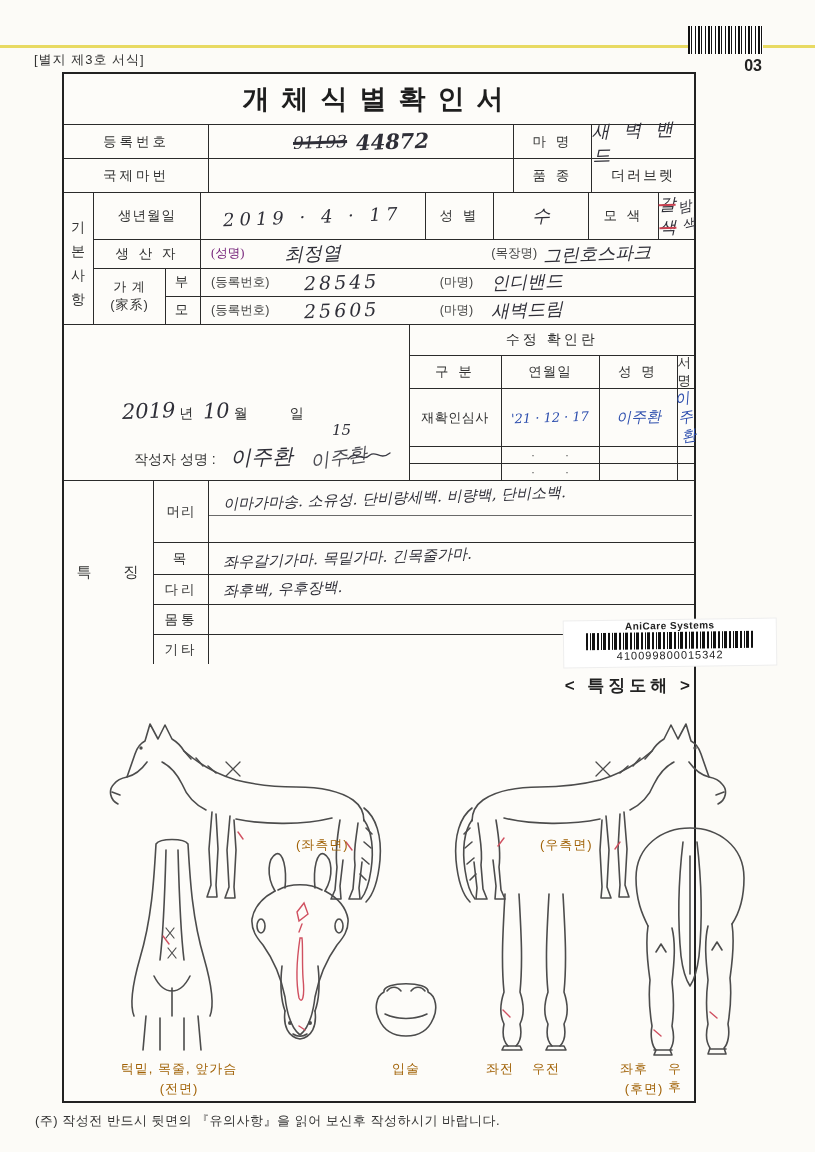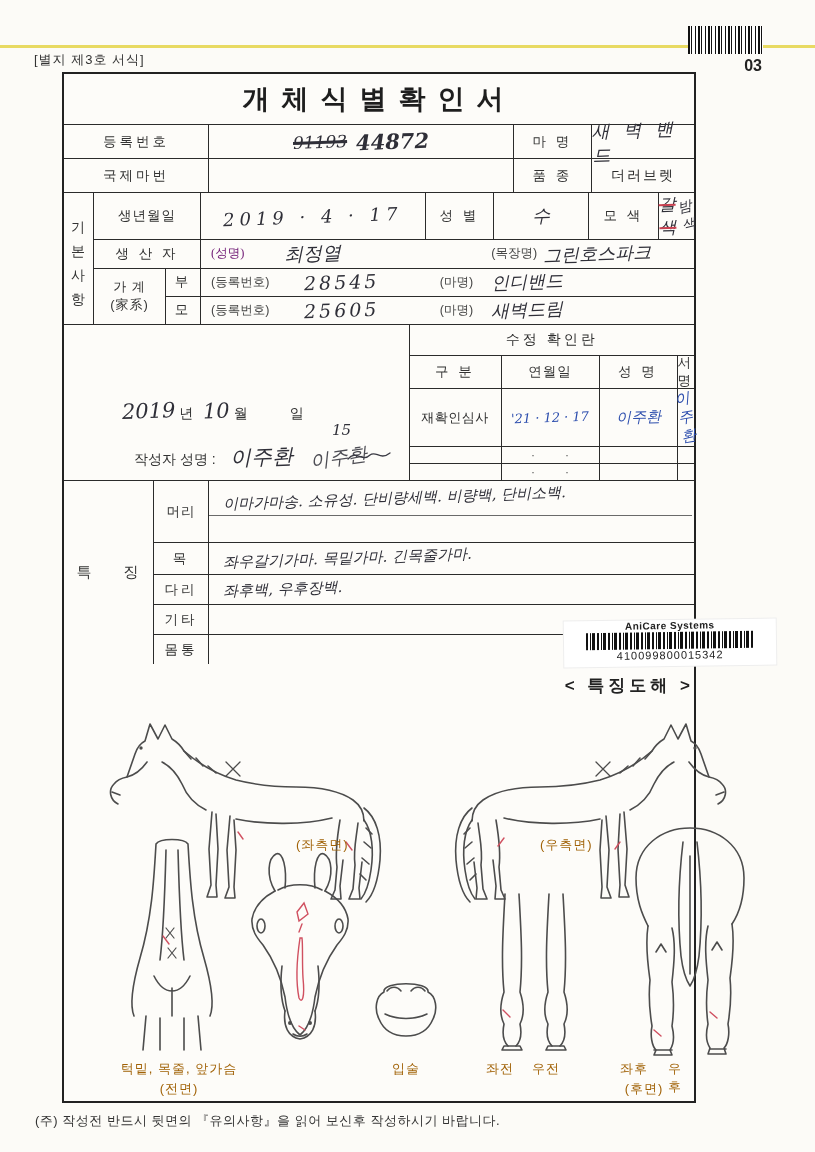--- a/index.html
+++ b/index.html
@@ -234,26 +234,26 @@
           <div class="fx trait-val cell" style="justify-content:flex-start;">
             <span class="hand tilt">좌우갈기가마. 목밑가마. 긴목줄가마.</span>
           </div>
         </div>
         <div class="row bT" style="height:30px;">
           <div class="cell w55 bR lab">다리</div>
           <div class="fx trait-val cell" style="justify-content:flex-start;">
             <span class="hand tilt">좌후백, 우후장백.</span>
           </div>
         </div>
+        <div class="row bT" style="height:30px;">
+          <div class="cell w55 bR lab">몸통</div>
+          <div class="fx trait-val cell"></div>
+        </div>
         <div class="row bT fx">
           <div class="cell w55 bR lab">기타</div>
-          <div class="fx trait-val cell"></div>
-        </div>
-        <div class="row bT" style="height:30px;">
-          <div class="cell w55 bR lab">몸통</div>
           <div class="fx trait-val cell"></div>
         </div>
       </div>
       <div style="position:absolute;left:145px;right:2px;top:34px;height:1px;background:#6a6a6a;"></div>
     </div>
 
     <div class="sticker">
       <div class="s1">AniCare Systems</div>
       <div class="bars"></div>
       <div class="s2">410099800015342</div>

